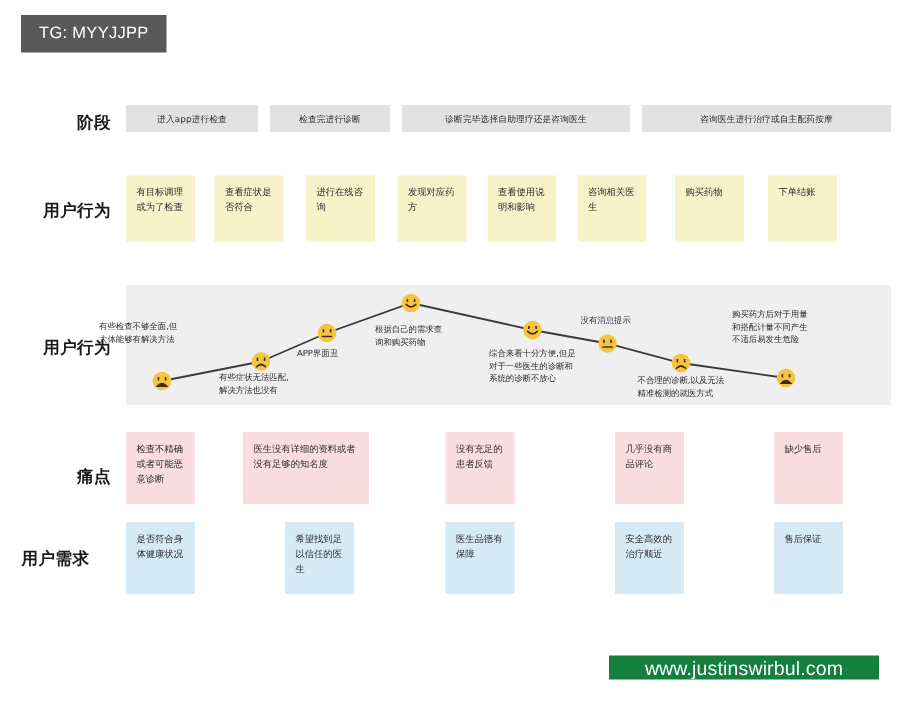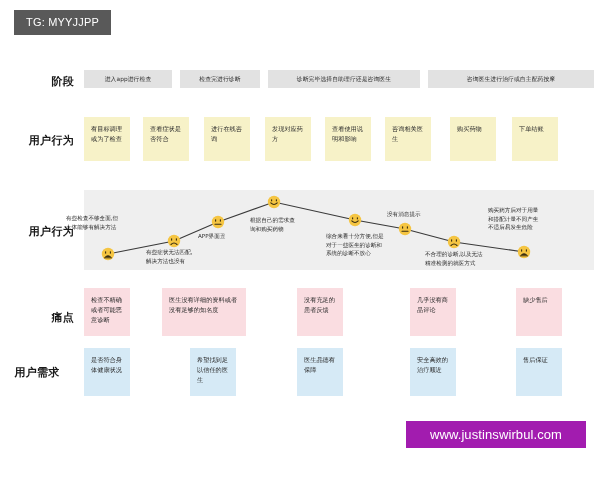--- a/index.html
+++ b/index.html
@@ -31,24 +31,24 @@
     letter-spacing: 0.2px;
     padding: 6px 12px 7px 12px;
     font-family: "Liberation Sans", sans-serif;
     white-space: nowrap;
   }
 
   
   .watermark {
     position: absolute;
     left: 406px;
-    top: 421px;
+    top: 437px;
     width: 180px;
-    height: 27px;
-    background: #a21caf;
+    height: 16px;
+    background: #15803d;
     color: #ffffff;
     font-size: 13px;
     font-family: "Liberation Sans", sans-serif;
     display: flex;
     align-items: center;
     justify-content: center;
     letter-spacing: 0.1px;
   }
 
   

